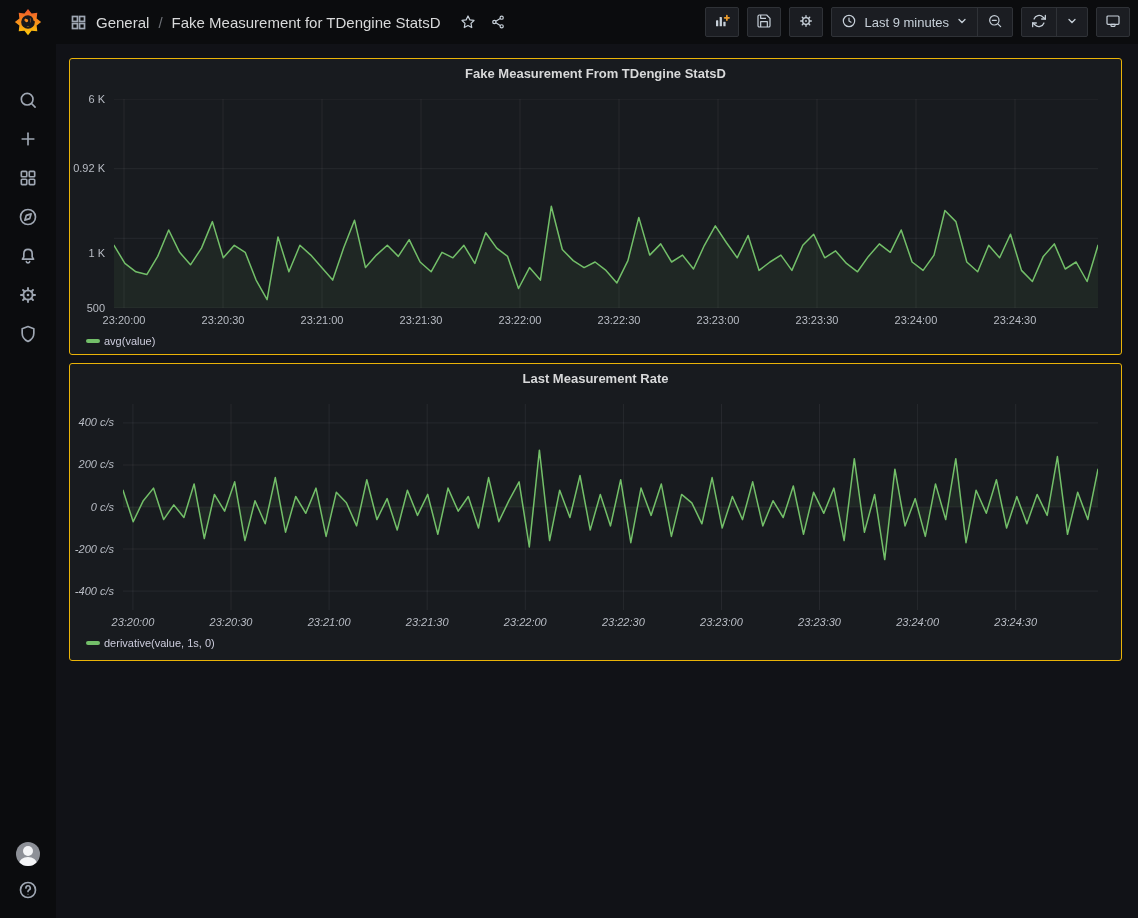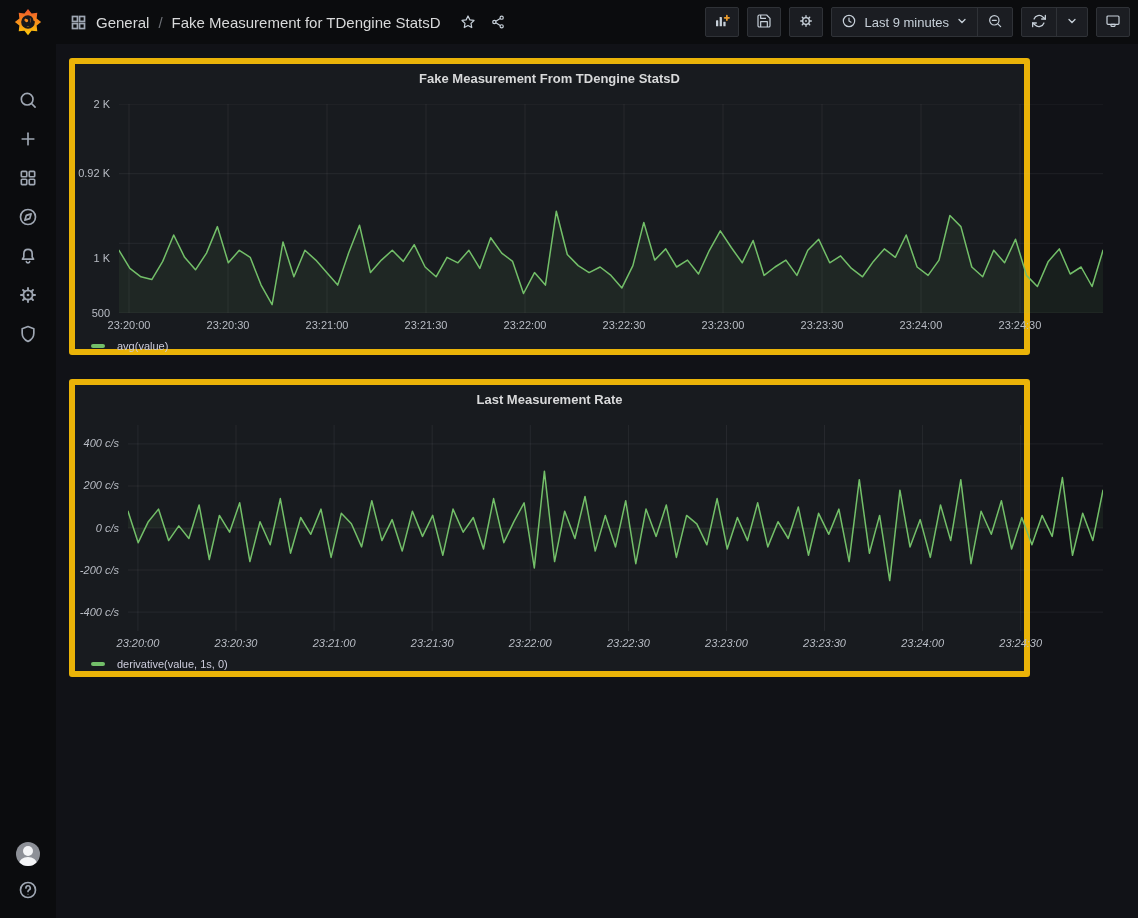--- a/index.html
+++ b/index.html
@@ -54,31 +54,31 @@
   .btn-group .seg {
     display:flex; align-items:center; justify-content:center; gap:7px;
     padding:0 9px; color:#c7d0d9; font-size:13px; cursor:pointer;
   }
   .btn-group .seg + .seg { border-left:1px solid #2f3237; }
   .btn-group svg { width:16px; height:16px; flex:none; }
   .caret svg { width:12px; height:12px; }
   
   .dash { position:absolute; left:69px; top:58px; width:1061px; }
   .panel {
-    position:relative; width:961px; background:#181b1f;
-    border:6px solid #eab308; border-radius:3px; margin-bottom:24px;
+    position:relative; width:1053px; background:#181b1f;
+    border:1px solid #eab308; border-radius:3px; margin-bottom:8px;
   }
   .panel-title {
     padding-top:7px; height:40px; text-align:center;
     font-size:13px; font-weight:700; color:#d8d9da; cursor:pointer;
   }
   .chart { position:relative; cursor:crosshair; }
   .ytick { position:absolute; left:0; text-align:right; font-size:11px; color:#b8bcc4; line-height:13px; }
   .xtick { position:absolute; transform:translateX(-50%); font-size:11px; color:#b8bcc4; white-space:nowrap; line-height:13px; }
-  .legend { display:flex; align-items:center; gap:12px; padding-left:16px; margin-top:3px; font-size:11px; color:#ccccdc; cursor:pointer; width:max-content; }
+  .legend { display:flex; align-items:center; gap:4px; padding-left:16px; margin-top:3px; font-size:11px; color:#ccccdc; cursor:pointer; width:max-content; }
   .swatch { width:14px; height:4px; border-radius:2px; background:#73BF69; }
   
   .avatar { width:24px; height:24px; border-radius:50%; background:#8d9097; position:relative; overflow:hidden; cursor:pointer; }
   .avatar .head { position:absolute; left:7px; top:4px; width:10px; height:10px; border-radius:50%; background:#f4f5f7; }
   .avatar .bodyp { position:absolute; left:3px; top:15px; width:18px; height:14px; border-radius:50%; background:#f4f5f7; }
 </style>
 </head>
 <body>
 
 <nav class="sidebar">
@@ -290,21 +290,21 @@
       </span>
     </div>
   </div>
 </header>
 
 <main class="dash">
 
   <section class="panel" style="height:297px">
     <div class="panel-title">Fake Measurement From TDengine StatsD</div>
     <div class="chart" style="height: 233px;">
-        <div class="ytick" style="top: -6.5px; width: 35px;">2 K</div>
+        <div class="ytick" style="top: -6.5px; width: 35px;">6 K</div>
         <div class="ytick" style="top: 63.1667px; width: 35px;">0.92 K</div>
         <div class="ytick" style="top: 148px; width: 35px;">1 K</div>
         <div class="ytick" style="top: 202.5px; width: 35px;">500</div>
         <div class="xtick" style="left: 54.0368px; top: 215px;">23:20:00</div>
         <div class="xtick" style="left: 153.027px; top: 215px;">23:20:30</div>
         <div class="xtick" style="left: 252.018px; top: 215px;">23:21:00</div>
         <div class="xtick" style="left: 351.008px; top: 215px;">23:21:30</div>
         <div class="xtick" style="left: 449.998px; top: 215px;">23:22:00</div>
         <div class="xtick" style="left: 548.989px; top: 215px;">23:22:30</div>
         <div class="xtick" style="left: 647.979px; top: 215px;">23:23:00</div>

